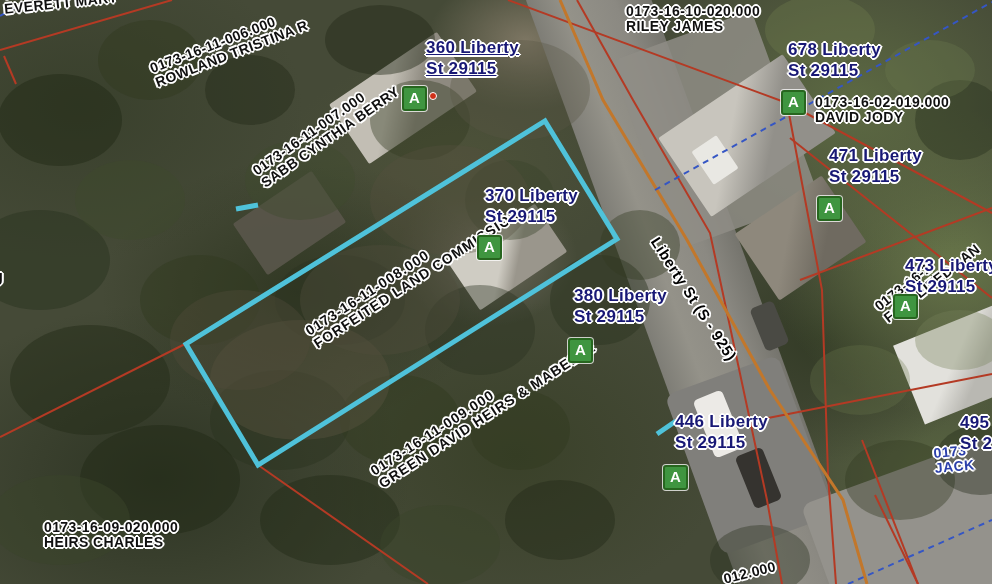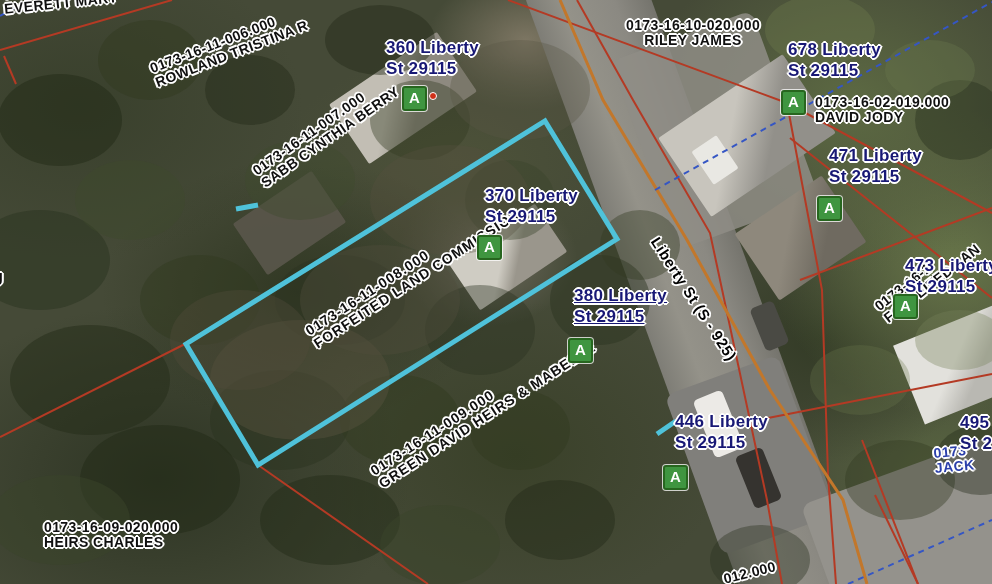--- a/index.html
+++ b/index.html
@@ -144,21 +144,21 @@
     <div>EVERETT MARY</div>
   </div>
   <div class="abs plabel halo" style="left:148px;top:62px;transform:rotate(-21deg);">
     <div>0173-16-11-006.000</div>
     <div>ROWLAND TRISTINA R</div>
   </div>
   <div class="abs plabel halo" style="left:250px;top:166px;transform:rotate(-35deg);">
     <div>0173-16-11-007.000</div>
     <div>SABB CYNTHIA BERRY</div>
   </div>
-  <div class="abs plabel halo" style="left:626px;top:18px;text-align:center;">
+  <div class="abs plabel halo" style="left:626px;top:4px;">
     <div>0173-16-10-020.000</div>
     <div>RILEY JAMES</div>
   </div>
   <div class="abs plabel halo" style="left:815px;top:95px;">
     <div>0173-16-02-019.000</div>
     <div>DAVID JODY</div>
   </div>
   <div class="abs plabel halo" style="left:303px;top:326px;transform:rotate(-33deg);letter-spacing:1px;">
     <div>0173-16-11-008.000</div>
     <div>FORFEITED LAND COMMISSION</div>
@@ -179,29 +179,29 @@
     <div>012.000</div>
   </div>
   <div class="abs plabel halo blue-p" style="left:933px;top:446px;transform:rotate(-5deg);">
     <div>0173</div>
     <div>JACK</div>
   </div>
   <div class="abs plabel halo" style="left:-6px;top:272px;font-size:16px;">J</div>
 
   <div class="abs slabel halo" style="left:662px;top:234px;transform:rotate(57deg);">Liberty St (S - 925)</div>
 
-  <div class="abs alabel halo" style="left:386px;top:37px;">
+  <div class="abs alabel halo" style="left:426px;top:37px;text-decoration:underline;">
     <div>360 Liberty</div>
     <div>St 29115</div>
   </div>
   <div class="abs alabel halo" style="left:485px;top:185px;">
     <div>370 Liberty</div>
     <div>St 29115</div>
   </div>
-  <div class="abs alabel halo" style="left:574px;top:285px;text-decoration:underline;">
+  <div class="abs alabel halo" style="left:574px;top:285px;">
     <div>380 Liberty</div>
     <div>St 29115</div>
   </div>
   <div class="abs alabel halo" style="left:675px;top:411px;">
     <div>446 Liberty</div>
     <div>St 29115</div>
   </div>
   <div class="abs alabel halo" style="left:788px;top:39px;">
     <div>678 Liberty</div>
     <div>St 29115</div>

